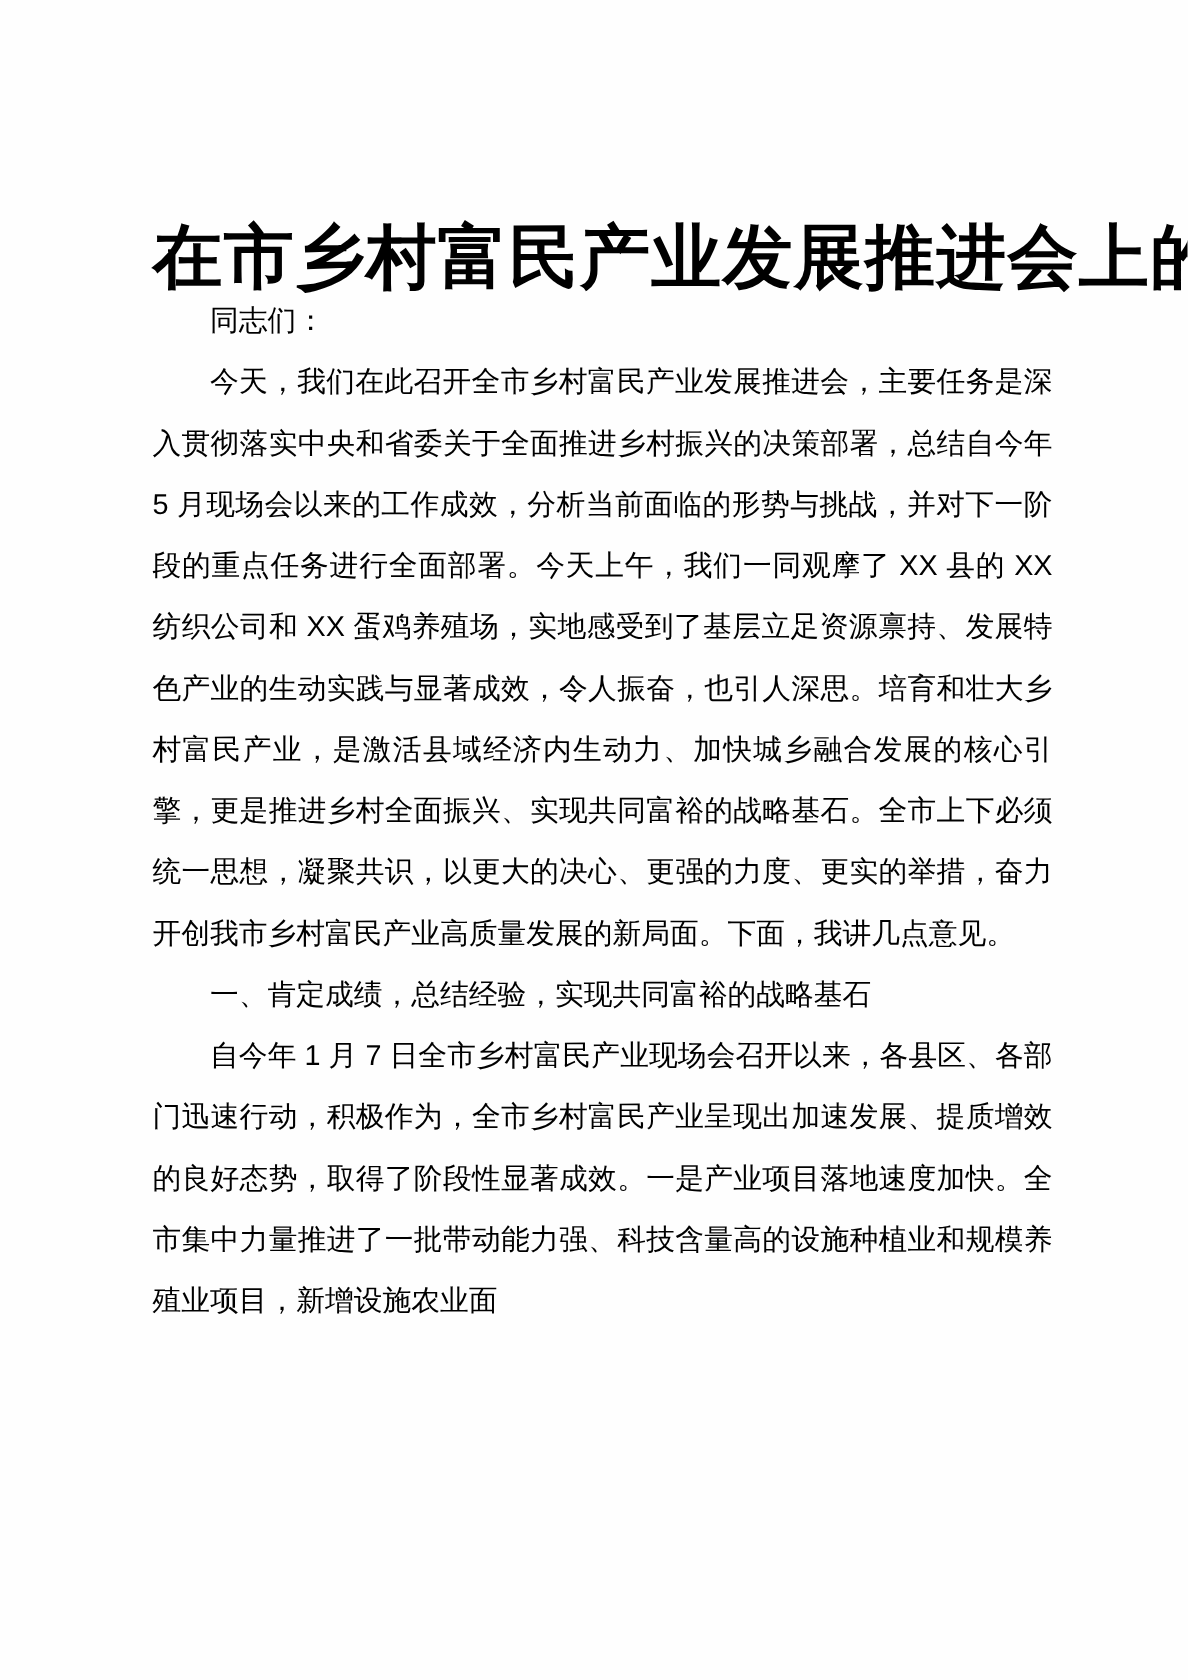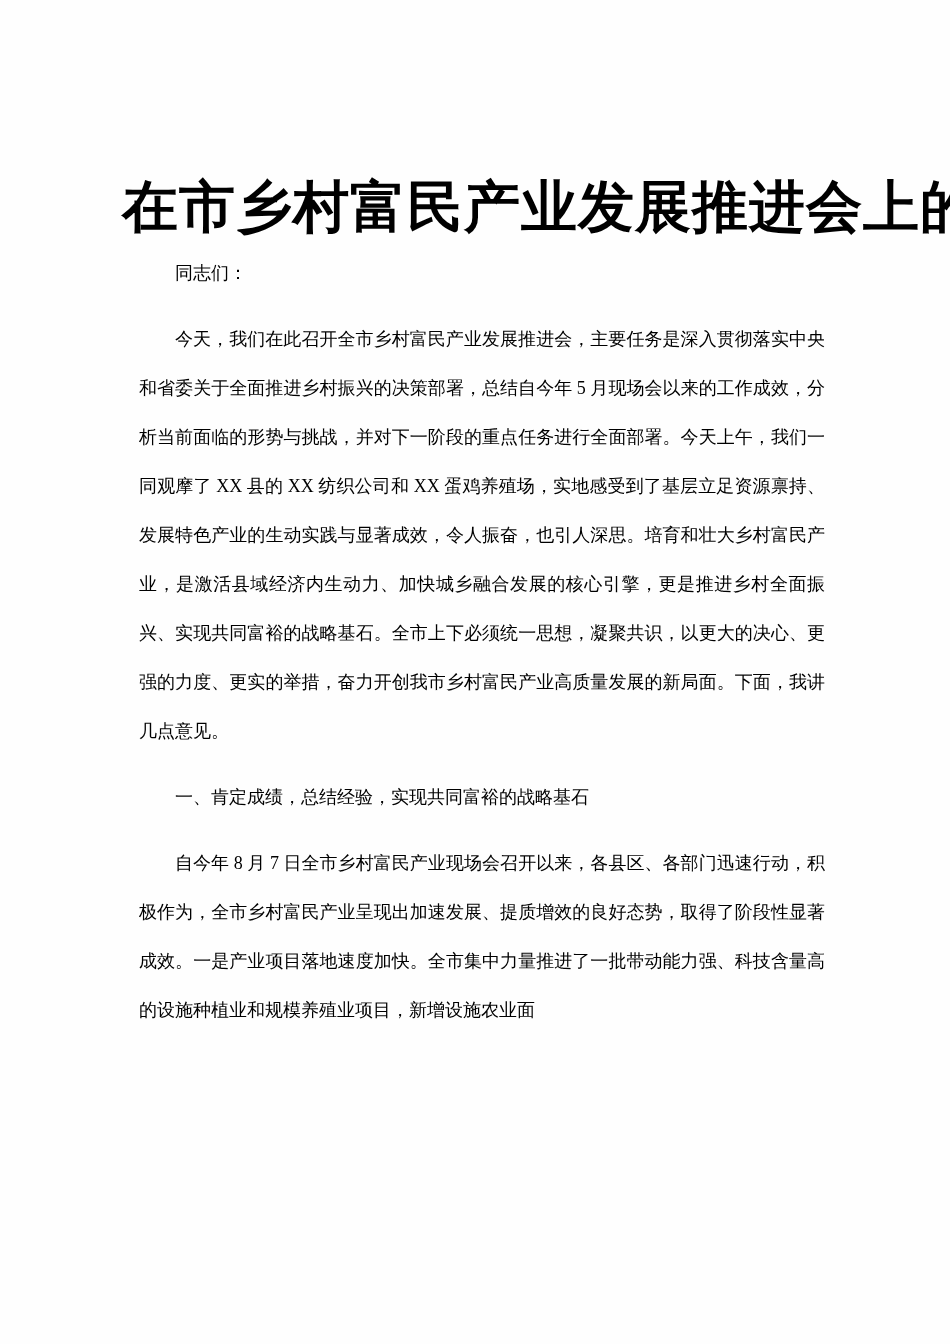--- a/index.html
+++ b/index.html
@@ -27,25 +27,25 @@
     font-family: "DejaVu Serif", "Liberation Serif", serif;
     font-weight: bold;
     font-size: 56px;
     line-height: 52px;
     letter-spacing: 1px;
     text-align: center;
     color: #000000;
     white-space: nowrap;
   }
   .para {
-    margin: 17px;
+    margin: 0;
     padding: 0;
-    font-family: Liberation Serif, serif;
+    font-family: Liberation Sans, sans-serif;
     font-weight: normal;
-    font-size: 18px;
+    font-size: 23px;
     line-height: 49px;
     text-align: justify;
     text-indent: 2em;
     color: #000000;
     word-break: break-all;
   }
   .salutation {
     text-align: left;
   }
   .section-heading {
@@ -58,14 +58,14 @@
 
 <div class="page">
   <h1 class="doc-title">在市乡村富民产业发展推进会上的讲话</h1>
 
   <p class="para salutation">同志们：</p>
 
   <p class="para">今天，我们在此召开全市乡村富民产业发展推进会，主要任务是深入贯彻落实中央和省委关于全面推进乡村振兴的决策部署，总结自今年 5 月现场会以来的工作成效，分析当前面临的形势与挑战，并对下一阶段的重点任务进行全面部署。今天上午，我们一同观摩了 XX 县的 XX 纺织公司和 XX 蛋鸡养殖场，实地感受到了基层立足资源禀持、发展特色产业的生动实践与显著成效，令人振奋，也引人深思。培育和壮大乡村富民产业，是激活县域经济内生动力、加快城乡融合发展的核心引擎，更是推进乡村全面振兴、实现共同富裕的战略基石。全市上下必须统一思想，凝聚共识，以更大的决心、更强的力度、更实的举措，奋力开创我市乡村富民产业高质量发展的新局面。下面，我讲几点意见。</p>
 
   <p class="para section-heading">一、肯定成绩，总结经验，实现共同富裕的战略基石</p>
 
-  <p class="para">自今年 8 月 7 日全市乡村富民产业现场会召开以来，各县区、各部门迅速行动，积极作为，全市乡村富民产业呈现出加速发展、提质增效的良好态势，取得了阶段性显著成效。一是产业项目落地速度加快。全市集中力量推进了一批带动能力强、科技含量高的设施种植业和规模养殖业项目，新增设施农业面</p>
+  <p class="para">自今年 1 月 7 日全市乡村富民产业现场会召开以来，各县区、各部门迅速行动，积极作为，全市乡村富民产业呈现出加速发展、提质增效的良好态势，取得了阶段性显著成效。一是产业项目落地速度加快。全市集中力量推进了一批带动能力强、科技含量高的设施种植业和规模养殖业项目，新增设施农业面</p>
 </div>
 
 </body></html>

